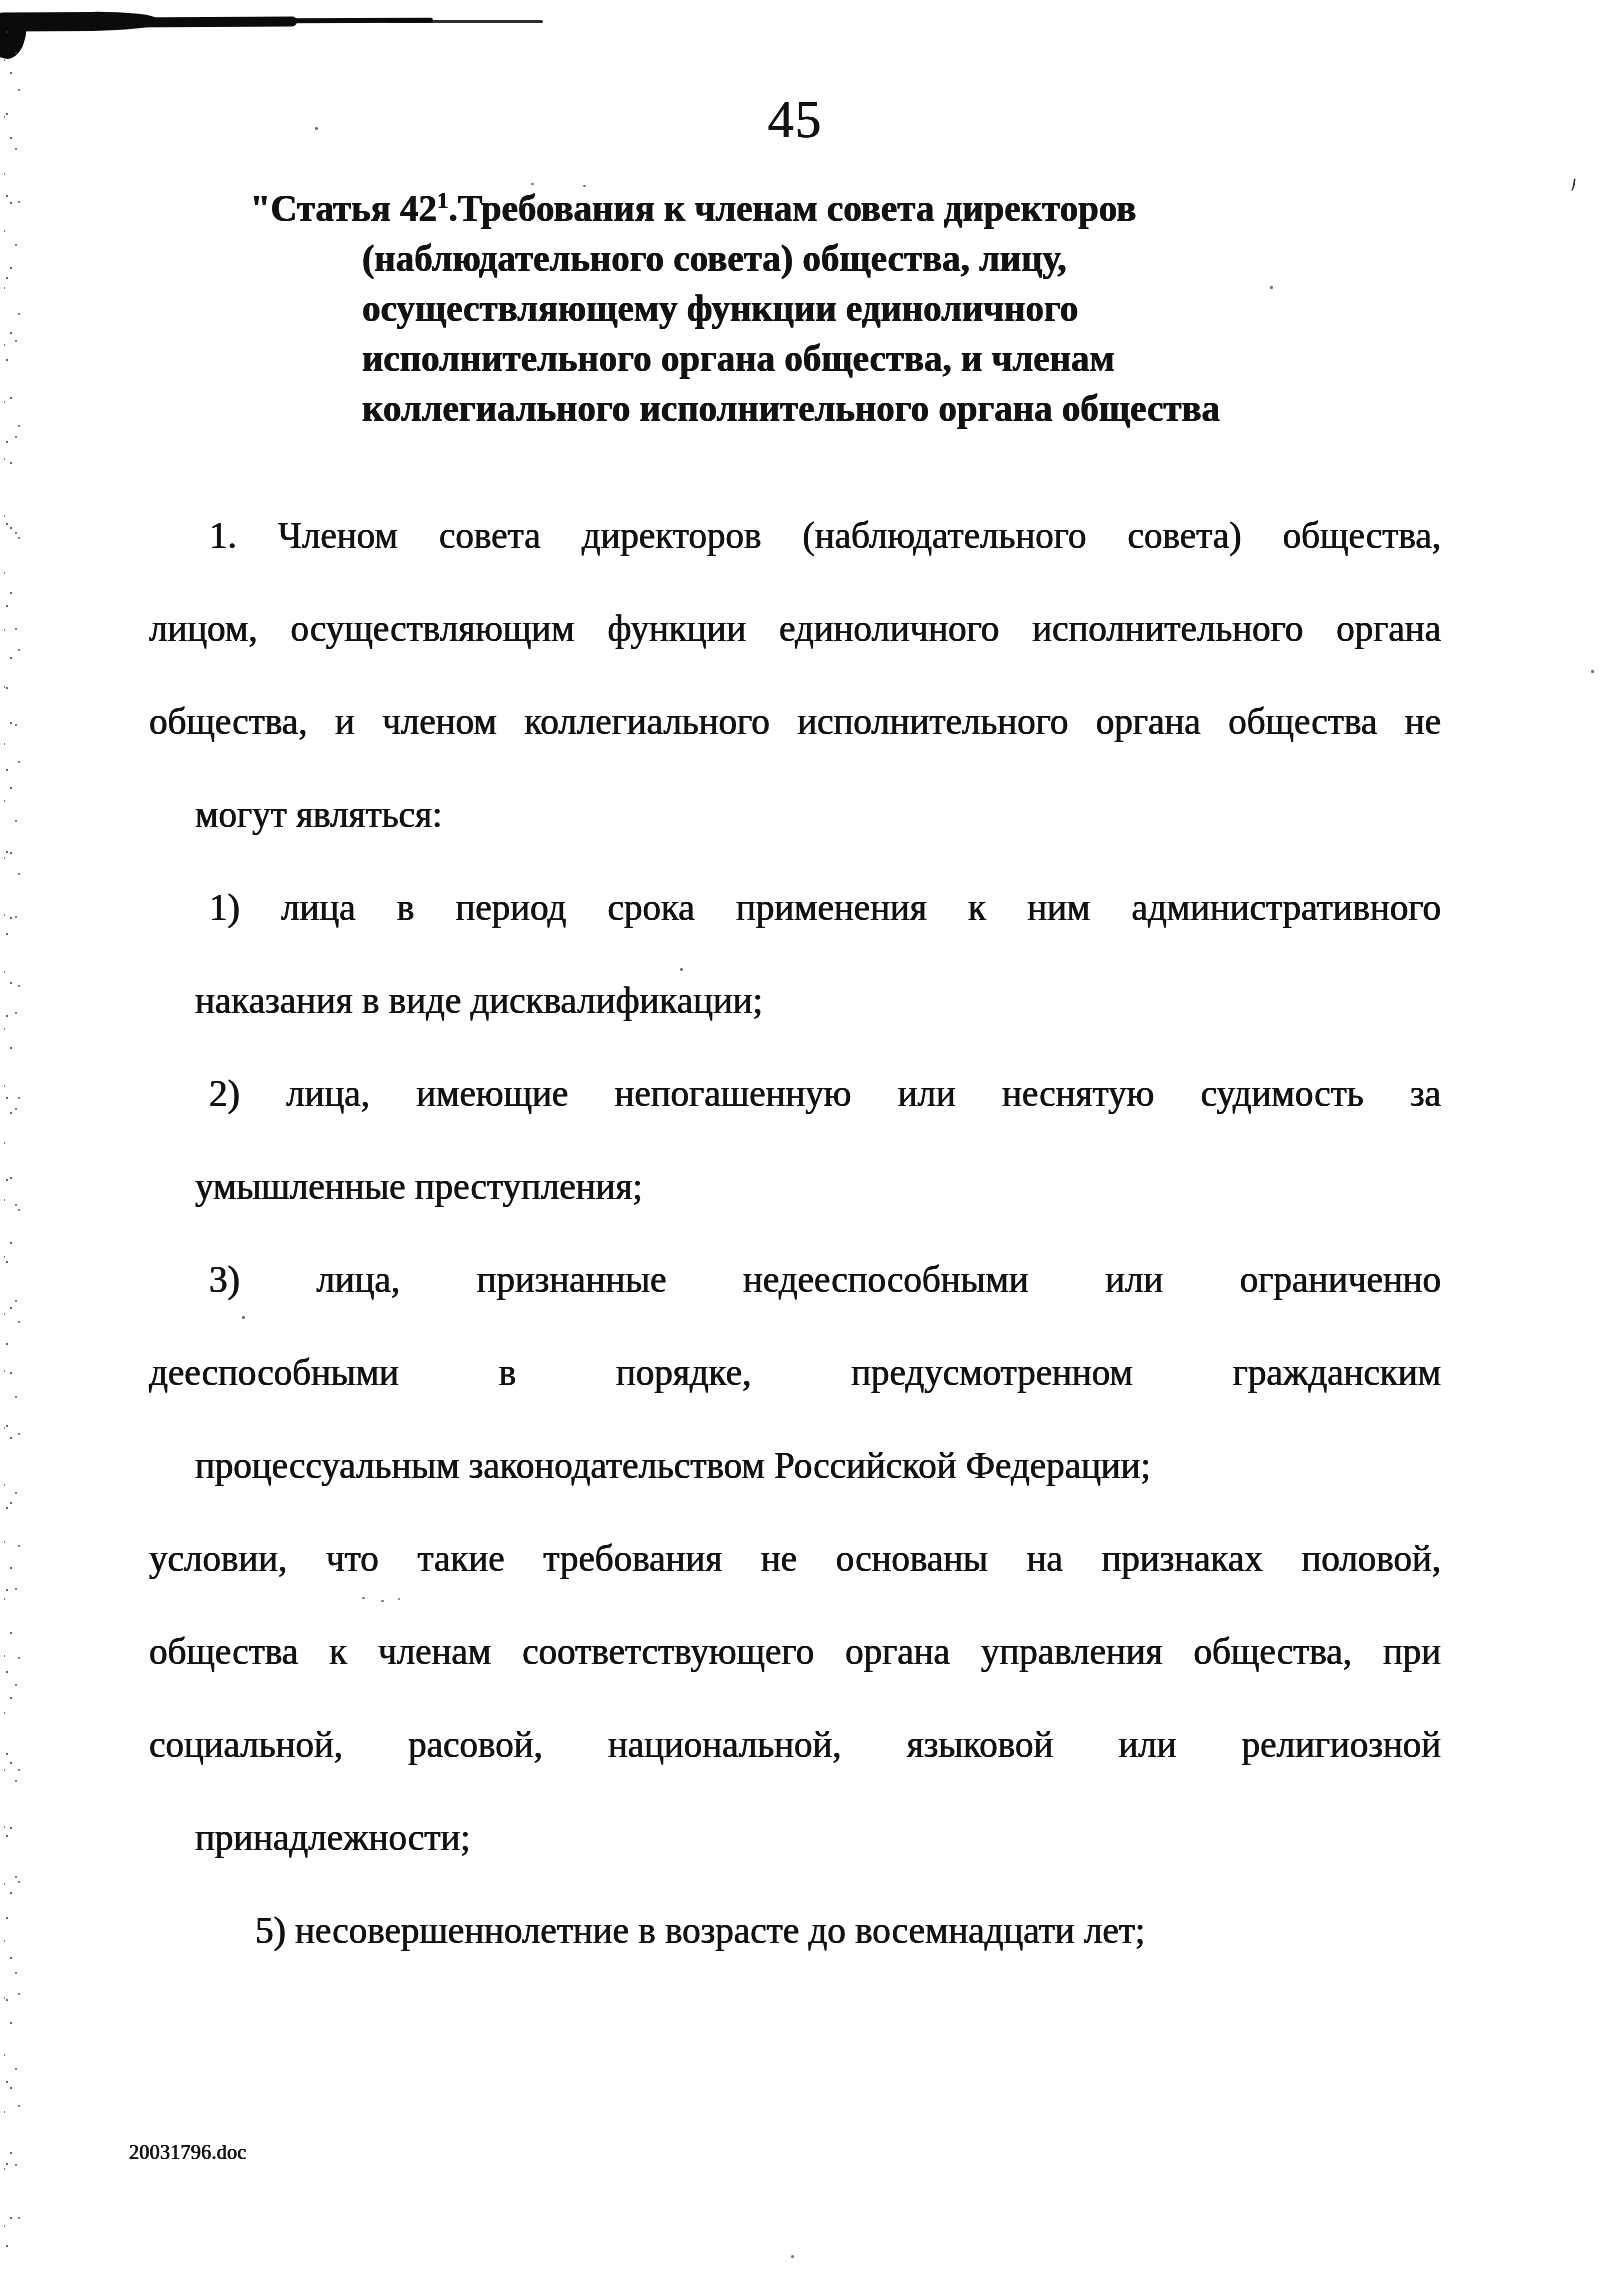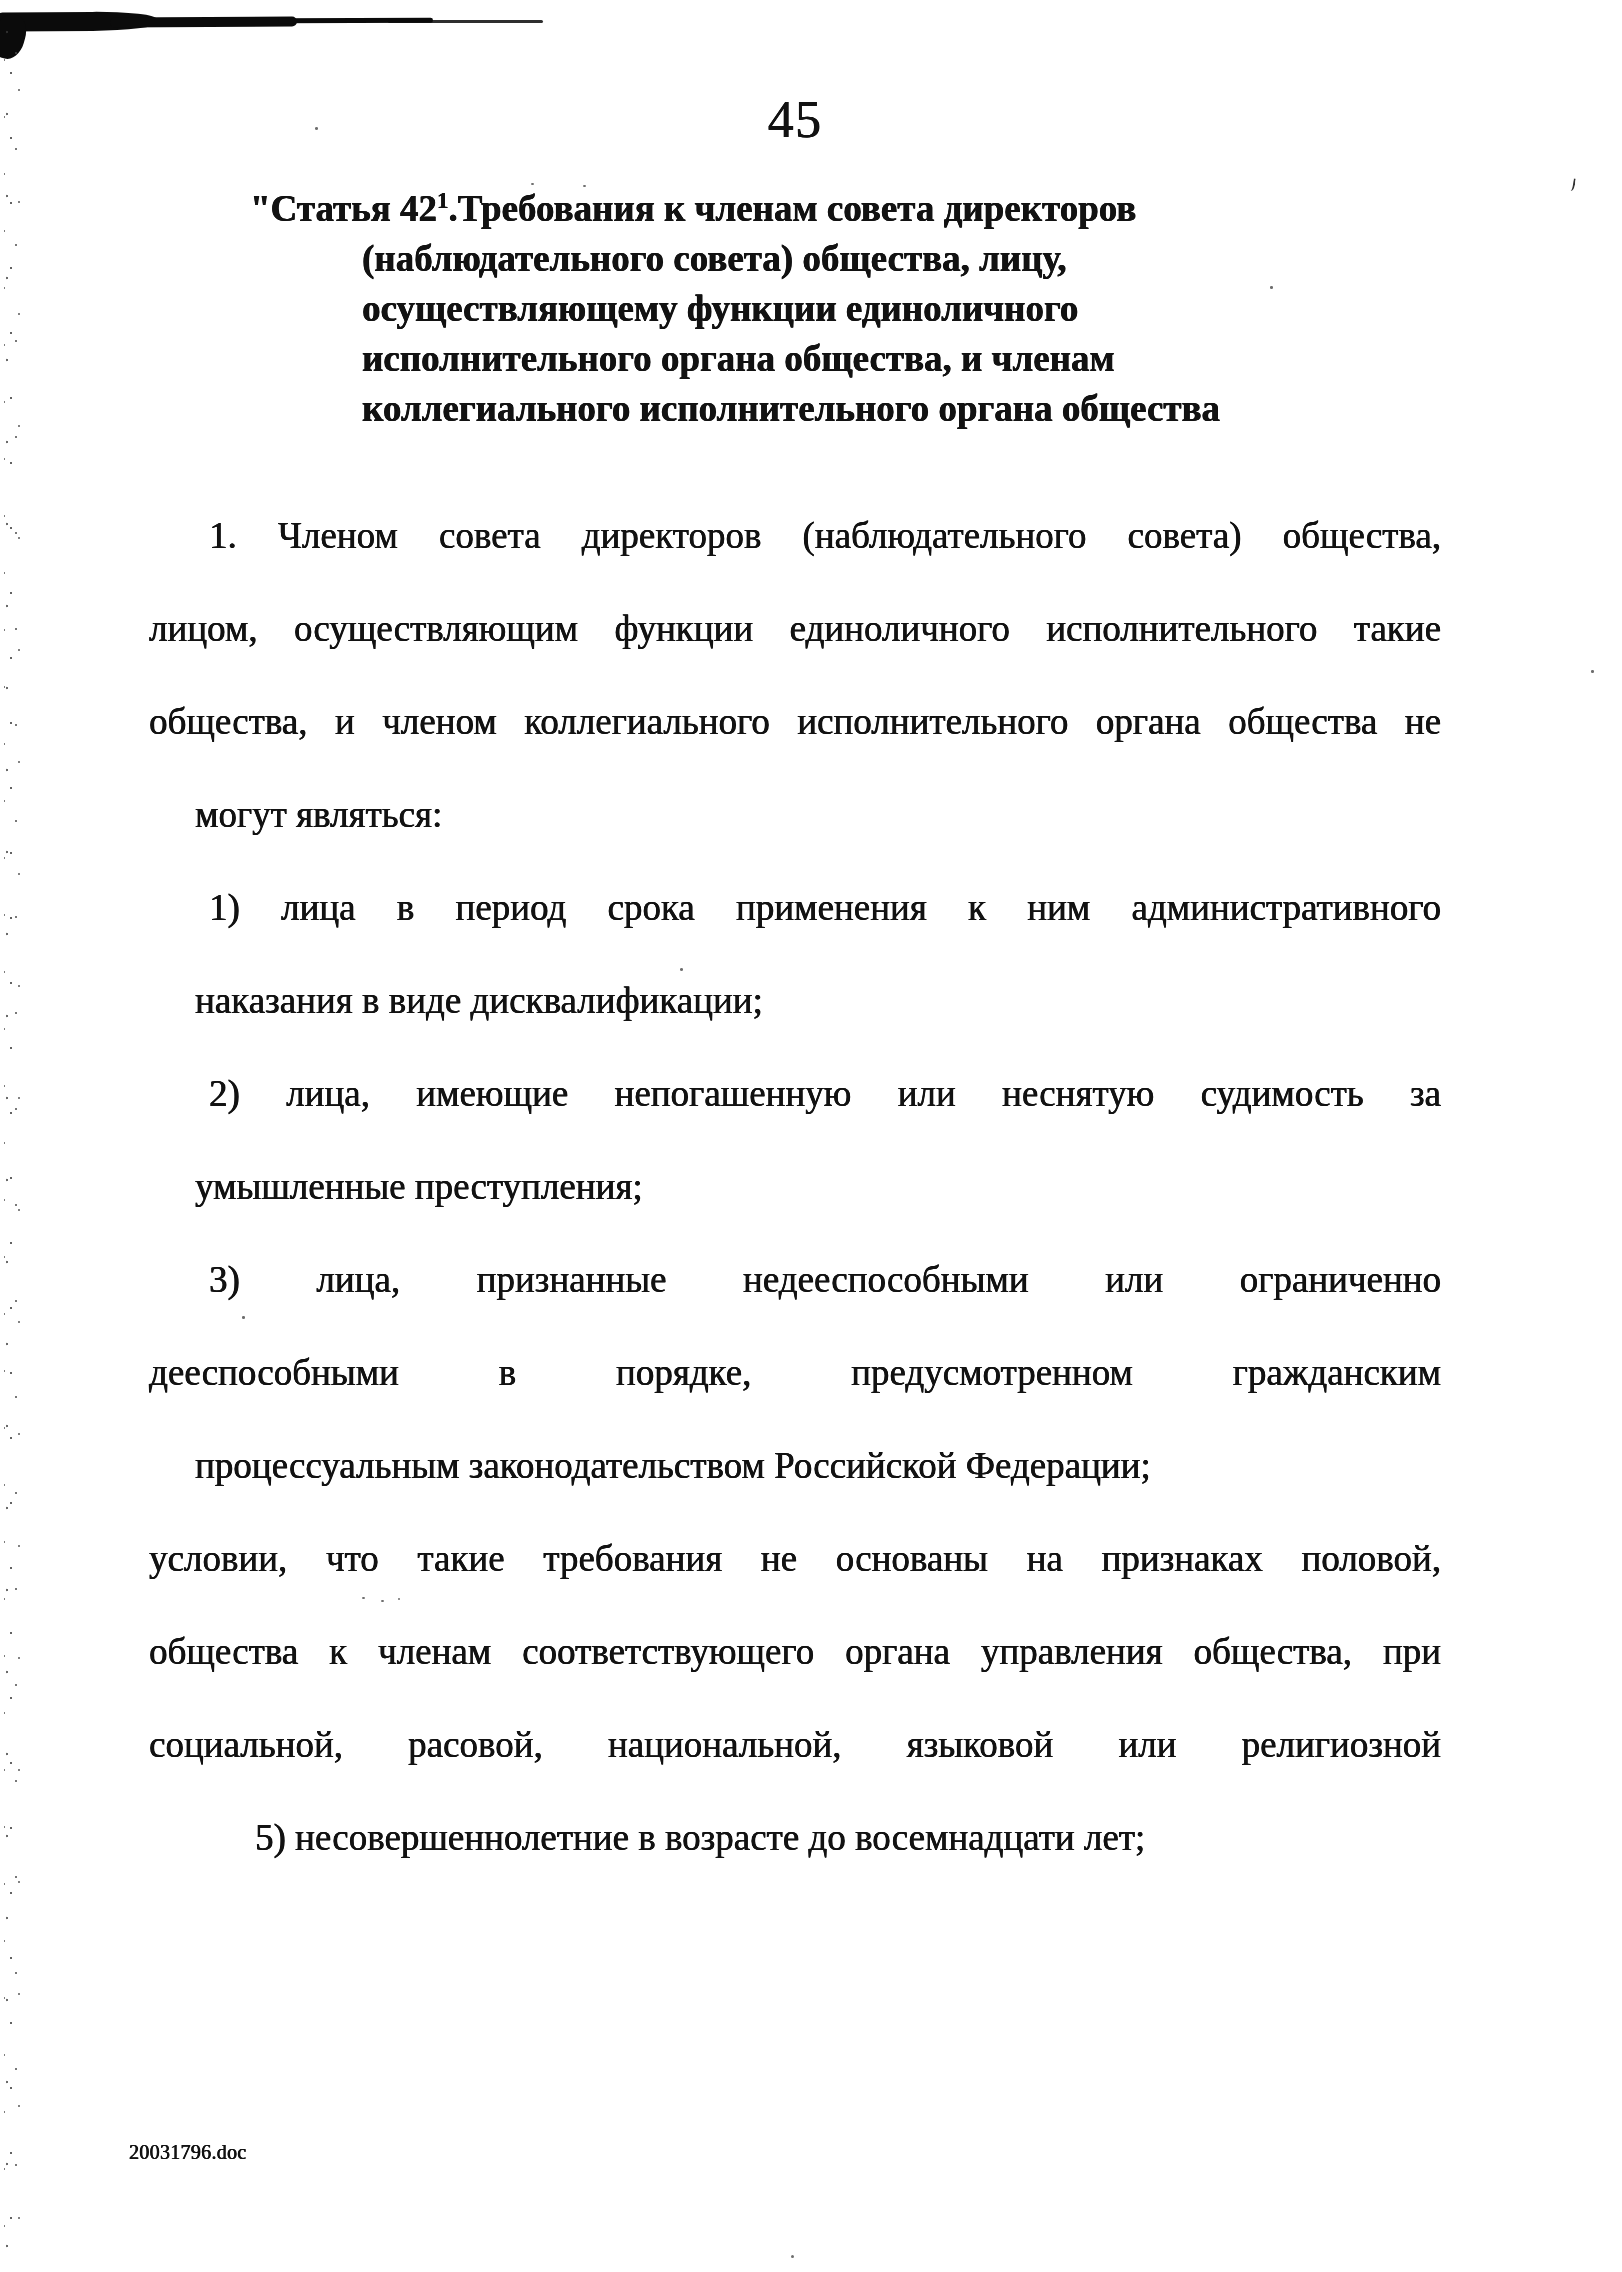--- a/index.html
+++ b/index.html
@@ -102,37 +102,38 @@
     <div><span>"Статья 42</span><sup>1</sup><span>.Требования к членам совета директоров</span></div>
     <div class="h-cont">(наблюдательного совета) общества, лицу,</div>
     <div class="h-cont">осуществляющему функции единоличного</div>
     <div class="h-cont">исполнительного органа общества, и членам</div>
     <div class="h-cont">коллегиального исполнительного органа общества</div>
   </div>
 
   <div class="bodytext ink">
 
     <div class="bl j ind">1. Членом совета директоров (наблюдательного совета) общества,</div>
-    <div class="bl j">лицом, осуществляющим функции единоличного исполнительного такие</div>
+    <div class="bl j">лицом, осуществляющим функции единоличного исполнительного органа</div>
     <div class="bl j">общества, и членом коллегиального исполнительного органа общества не</div>
     <div class="bl lastl">могут являться:</div>
 
     <div class="bl j ind">1) лица в период срока применения к ним административного</div>
     <div class="bl lastl">наказания в виде дисквалификации;</div>
 
     <div class="bl j ind">2) лица, имеющие непогашенную или неснятую судимость за</div>
     <div class="bl lastl">умышленные преступления;</div>
 
     <div class="bl j ind">3) лица, признанные недееспособными или ограниченно</div>
     <div class="bl j">дееспособными в порядке, предусмотренном гражданским</div>
     <div class="bl lastl">процессуальным законодательством Российской Федерации;</div>
 
     <div class="bl j">условии, что такие требования не основаны на признаках половой,</div>
     <div class="bl j">общества к членам соответствующего органа управления общества, при</div>
     <div class="bl j">социальной, расовой, национальной, языковой или религиозной</div>
+    <div class="bl lastl">принадлежности;</div>
 
     <div class="bl lastl ind">5) несовершеннолетние в возрасте до восемнадцати лет;</div>
   </div>
 
   <div class="footer ink">20031796.doc</div>
 
 </div>
 
 
 </body></html>

